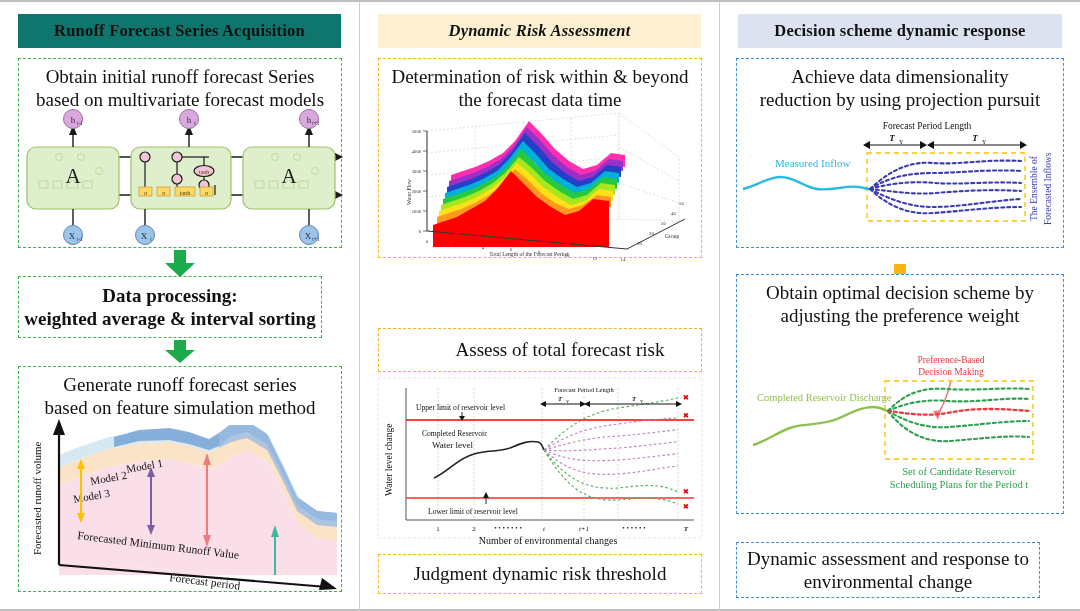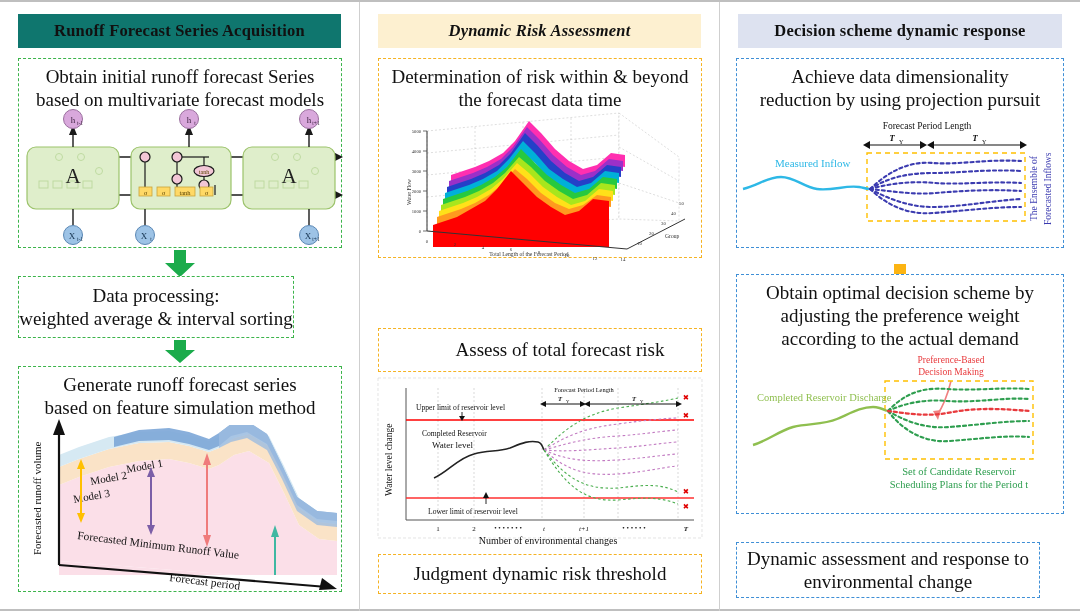--- a/index.html
+++ b/index.html
@@ -137,21 +137,21 @@
         </svg>
       </div>
     </div>
 
     <div style="position:absolute;left:163px;top:248px;">
       <svg width="34" height="28" viewBox="0 0 34 28">
           <polygon points="11,0 23,0 23,13 32,13 17,27 2,13 11,13" fill="#1bab4b"></polygon>
         </svg>
     </div>
 
-    <div class="box bx-g" style="left:18px;top:274px;width:276px;height:62px;display:flex;align-items:center;justify-content:center;">
+    <div class="box bx-g" style="left:18px;top:274px;width:304px;height:62px;display:flex;align-items:center;justify-content:center;font-weight:bold;">
       <div class="btxt" style="padding:0">
         <div>Data processing:</div>
         <div>weighted average &amp; interval sorting</div>
       </div>
     </div>
 
     <div style="position:absolute;left:163px;top:338px;">
       <svg width="34" height="24" viewBox="0 0 34 24">
           <polygon points="11,0 23,0 23,10 32,10 17,23 2,10 11,10" fill="#1bab4b"></polygon>
         </svg>
@@ -436,21 +436,20 @@
           <text transform="translate(300,106) rotate(-90)" font-size="9.5" fill="#3b3bb0" class="lbl">The Ensemble of</text>
           <text transform="translate(314,110) rotate(-90)" font-size="9.5" fill="#3b3bb0" class="lbl">Forecasted Inflows</text>
         </svg>
       </div>
     </div>
 
     <div class="box bx-b" style="left:16px;top:272px;width:328px;height:240px;">
       <div class="btxt">
         <div>Obtain optimal decision scheme by</div>
         <div>adjusting the preference weight</div>
-        <div>according to the actual demand</div>
       </div>
       <div class="fig" style="top:74px;height:160px;">
         <svg width="328" height="160" viewBox="0 0 328 160">
 
           <text x="214" y="14" text-anchor="middle" font-size="9.5" fill="#e8393c" class="lbl">Preference-Based</text>
           <text x="214" y="26" text-anchor="middle" font-size="9.5" fill="#e8393c" class="lbl">Decision Making</text>
           <path d="M214,32 C210,48 206,58 200,66" stroke="#f08080" stroke-width="1.6" fill="none"></path>
           <polygon points="196,62 201,71 204,61" fill="#f08080"></polygon>
 
           <rect x="148" y="32" width="148" height="78" fill="none" stroke="#ffc000" stroke-width="1.4" stroke-dasharray="5,4"></rect>

